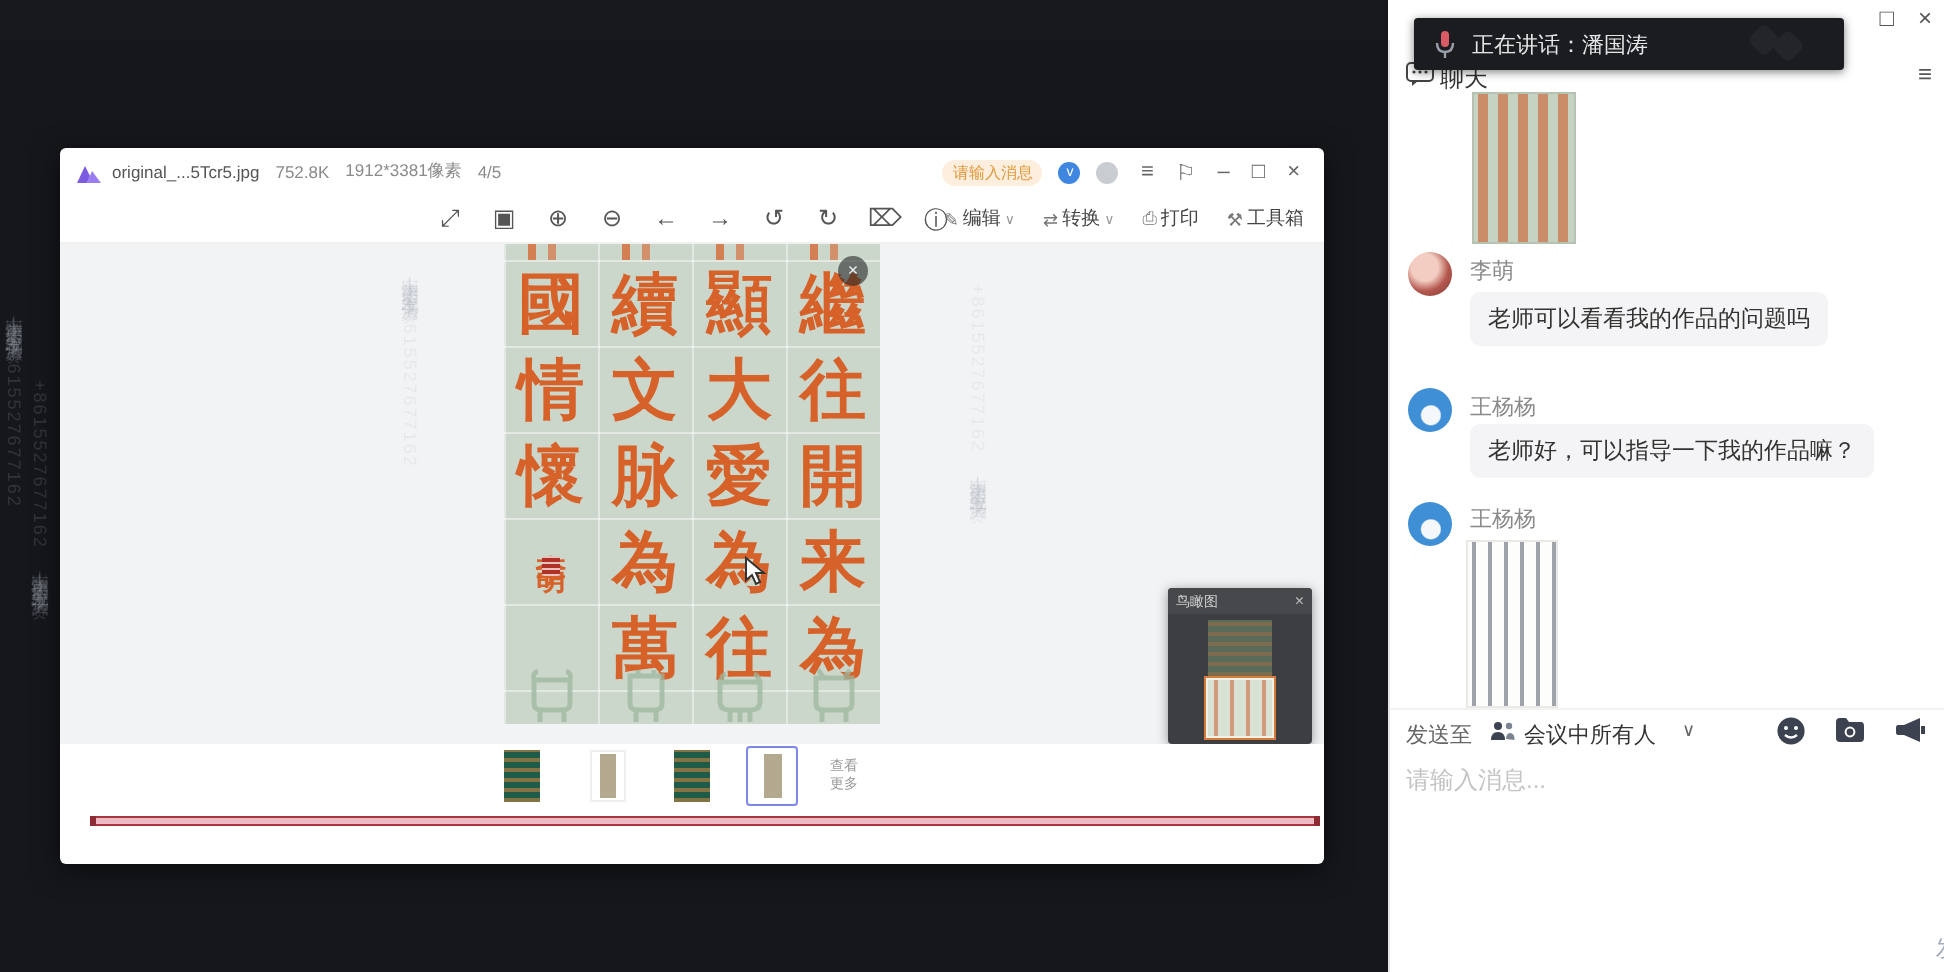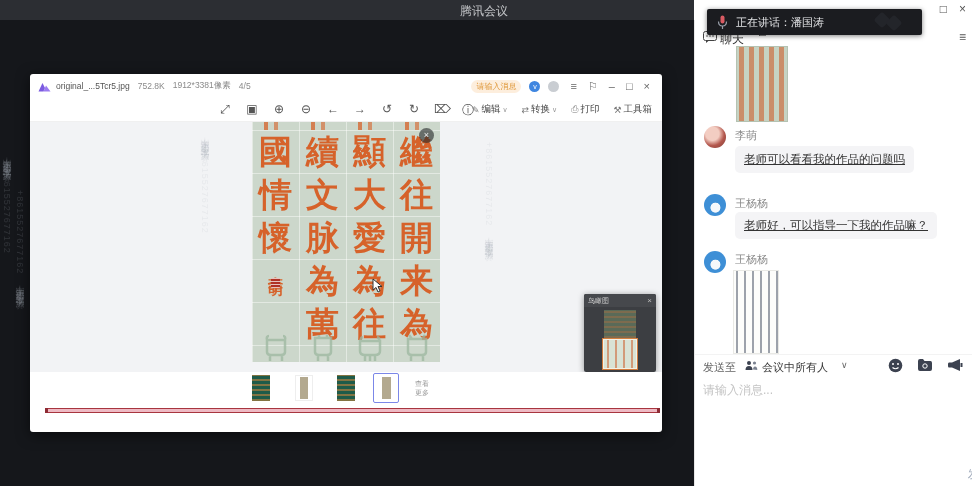--- a/index.html
+++ b/index.html
@@ -98,21 +98,21 @@
   .chat-title{position:absolute;left:25px;top:11px;font-size:12px;color:#333;}
   .chat-menu{position:absolute;left:264px;top:10px;color:#555;font-size:12px;}
   .mini-ctrls{position:absolute;left:64px;top:6px;color:#1b1b1b;font-size:11px;letter-spacing:8px;font-weight:bold;}
   .chat-thumb{position:absolute;left:41px;top:26px;width:52px;height:76px;background:#c6d3c3;border:1px solid #b5c2b2;
       background-image:repeating-linear-gradient(90deg,transparent 0 2px,rgba(205,95,45,0.6) 2px 7px,transparent 7px 10px),
                         repeating-linear-gradient(0deg,rgba(198,211,195,0.95) 0 2px,transparent 2px 8px);}
   .avatar{position:absolute;width:22px;height:22px;border-radius:50%;}
   .av-girl{background:radial-gradient(circle at 38% 35%,#f3cdc2 0 34%,#b4584e 60%,#7e3a34 100%);}
   .av-bird{background:radial-gradient(circle at 52% 62%,#f5f8fb 0 26%,#3e8fd6 30%);}
   .msg-name{position:absolute;font-size:11px;color:#8a8a8a;}
-  .bubble{position:absolute;background:#f4f4f6;border-radius:5px;padding:6px 9px;font-size:11.5px;color:#333;white-space:nowrap;text-decoration:underline;}
+  .bubble{position:absolute;background:#f4f4f6;border-radius:5px;padding:6px 9px;font-size:11.5px;color:#333;white-space:nowrap;}
   .msg-img{position:absolute;left:38px;top:250px;width:46px;height:84px;background:#fdfdfb;border:1px solid #e9e9e5;
       background-image:repeating-linear-gradient(90deg,transparent 0 2px,rgba(62,72,92,0.5) 2px 4px,transparent 4px 8px),
                         repeating-linear-gradient(0deg,rgba(253,253,251,0.92) 0 1px,transparent 1px 4px);}
 
   .sendto{position:absolute;left:0;top:334px;width:278px;height:22px;border-top:1px solid #f3f3f3;background:#fff;}
   .sendto-label{position:absolute;left:8px;top:5px;font-size:11px;color:#666;}
   .people-ic{position:absolute;left:50px;top:5px;}
   .sendto-value{position:absolute;left:67px;top:5px;font-size:11px;color:#333;}
   .sendto-caret{position:absolute;left:146px;top:5px;font-size:9px;color:#666;}
   .chat-acticons{position:absolute;right:10px;top:3px;display:flex;gap:14px;}
@@ -130,23 +130,20 @@
   .overlay-text{color:#e4e5e7;font-size:11px;white-space:nowrap;}
   .overlay-logo{position:absolute;right:18px;top:5px;width:28px;height:16px;opacity:0.5;}
   .overlay-logo i{position:absolute;width:12px;height:12px;background:#2c2e35;border-radius:3px;transform:rotate(45deg);}
   .overlay-logo i:nth-child(2){left:12px;top:3px;}
 </style>
 </head>
 <body>
 
 <div class="root">
 
-  <div class="titlebar">
-    <div class="app-title">腾讯会议</div>
-  </div>
   <div class="chatpanel-top">
     <div class="win-ctrls">
       <span>□</span>
       <span>×</span>
     </div>
   </div>
 
   <div class="stage">
     <div class="wm-v wm-dark1">山东大学第七届研究生校友书法大赛 +8615527677162</div>
     <div class="wm-v wm-dark2">+8615527677162 山东大学第七届研究生校友书法大赛</div>

